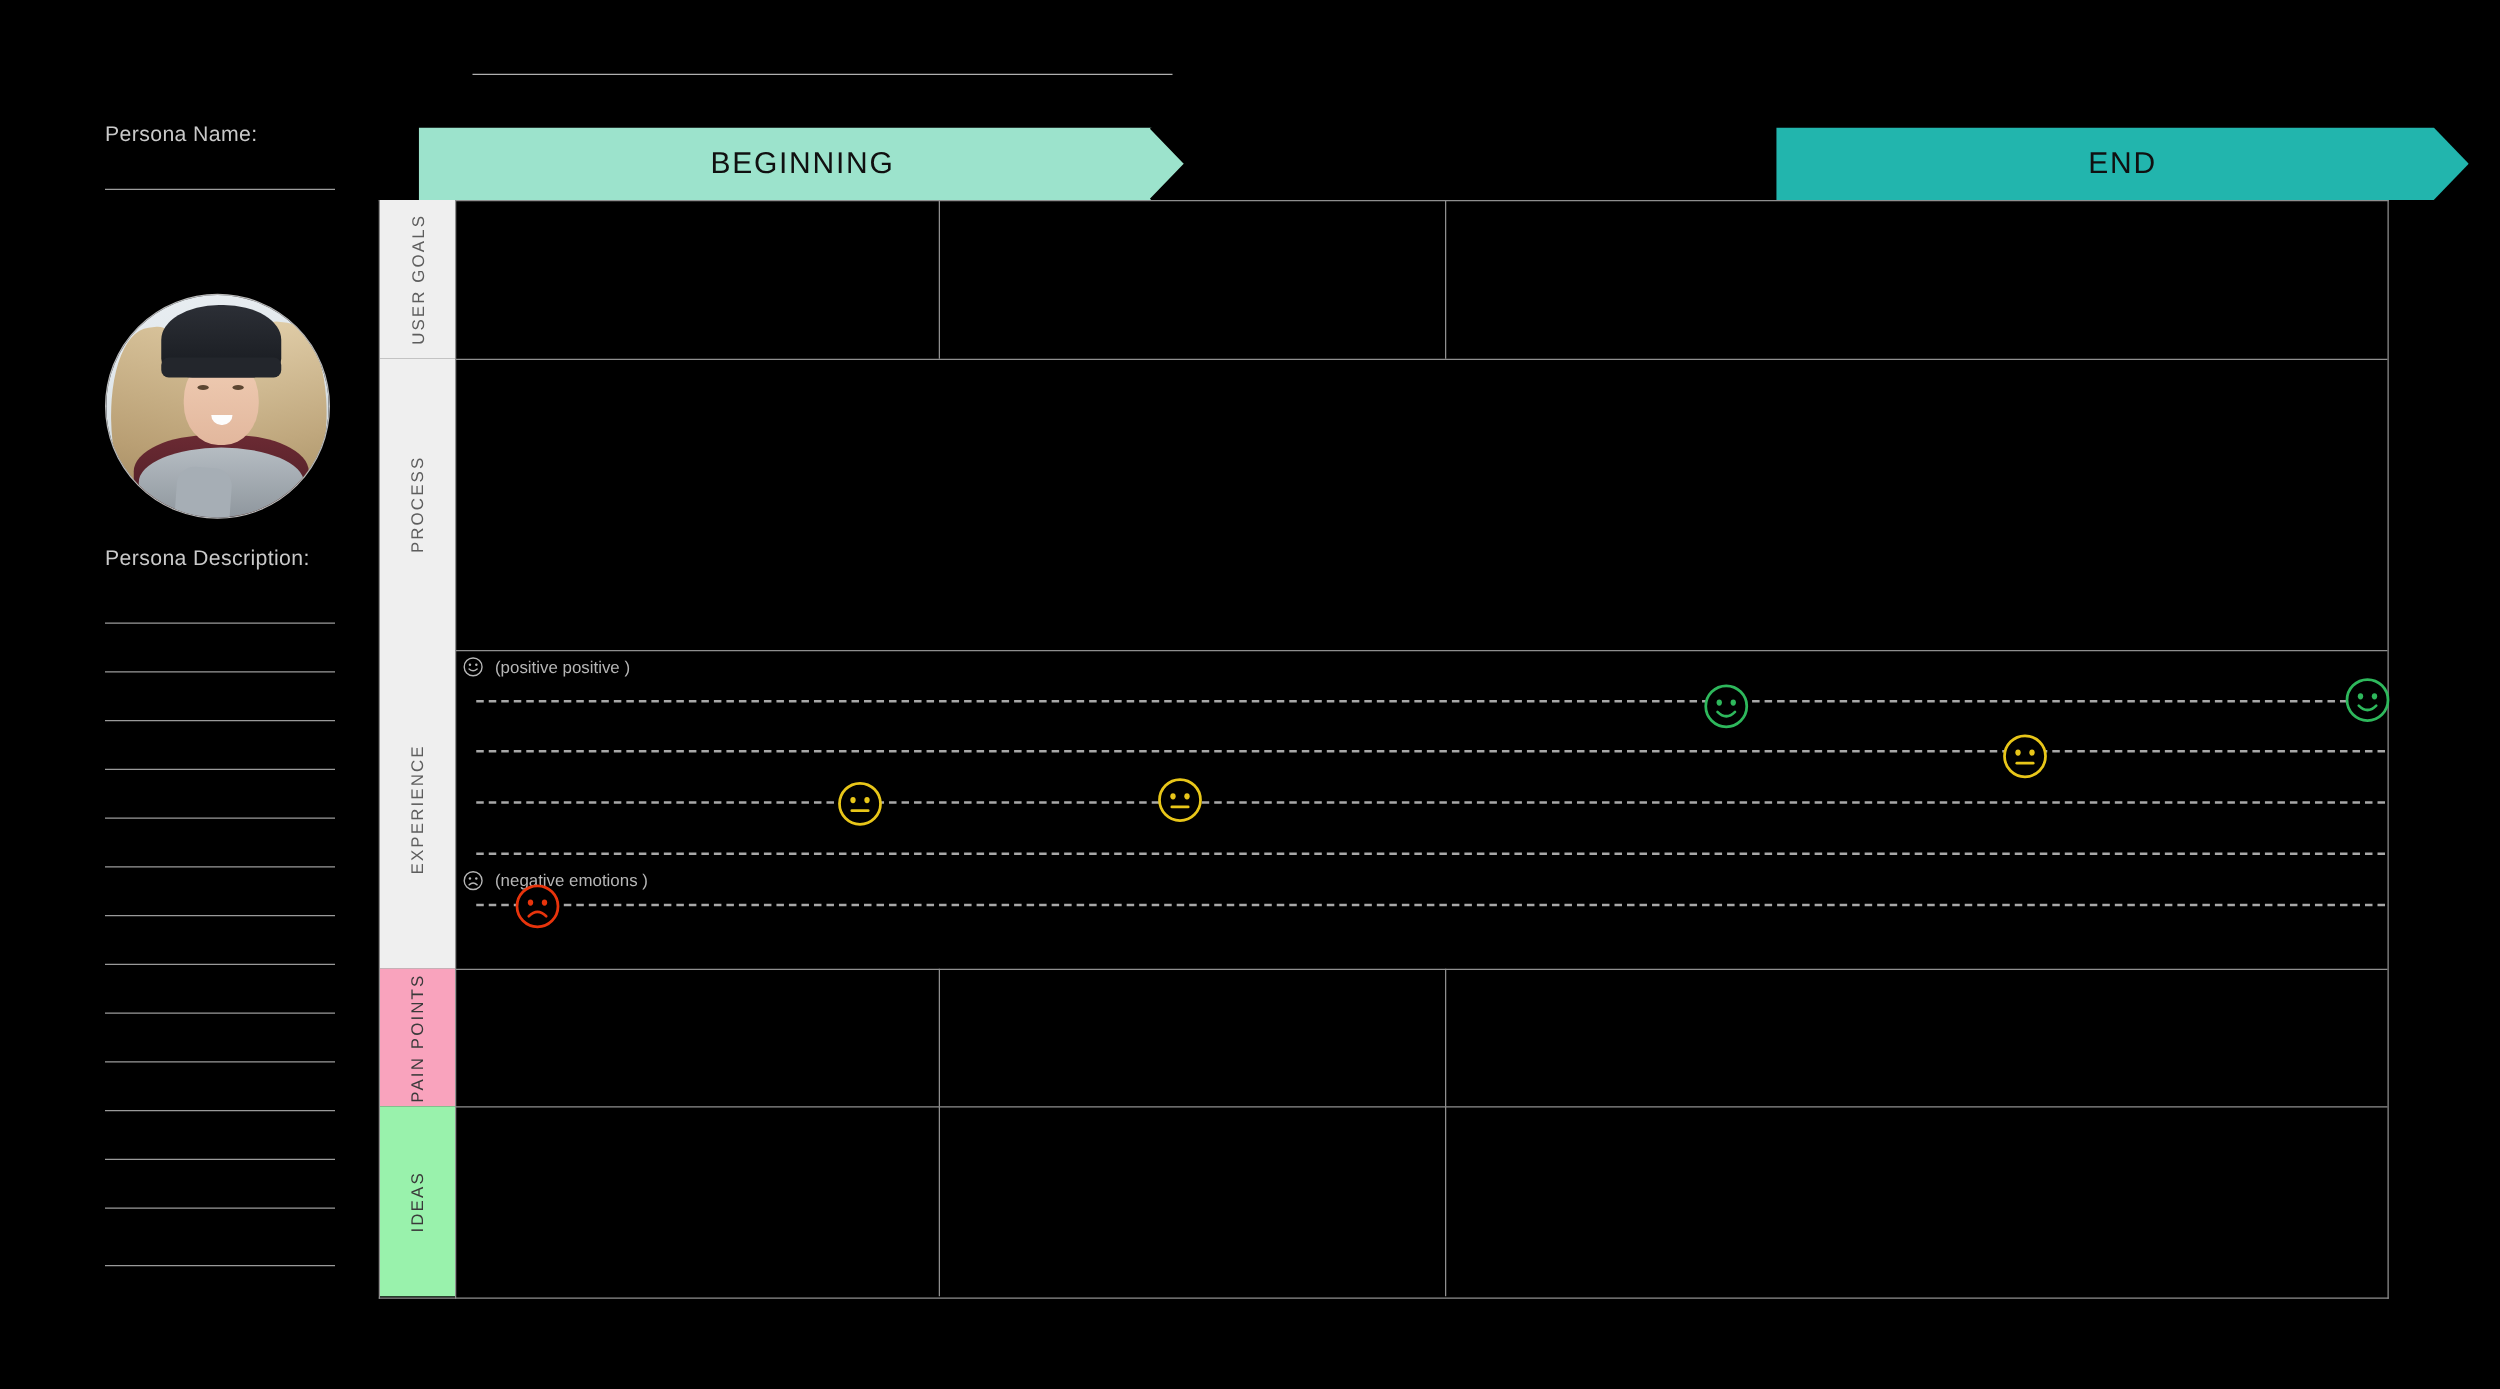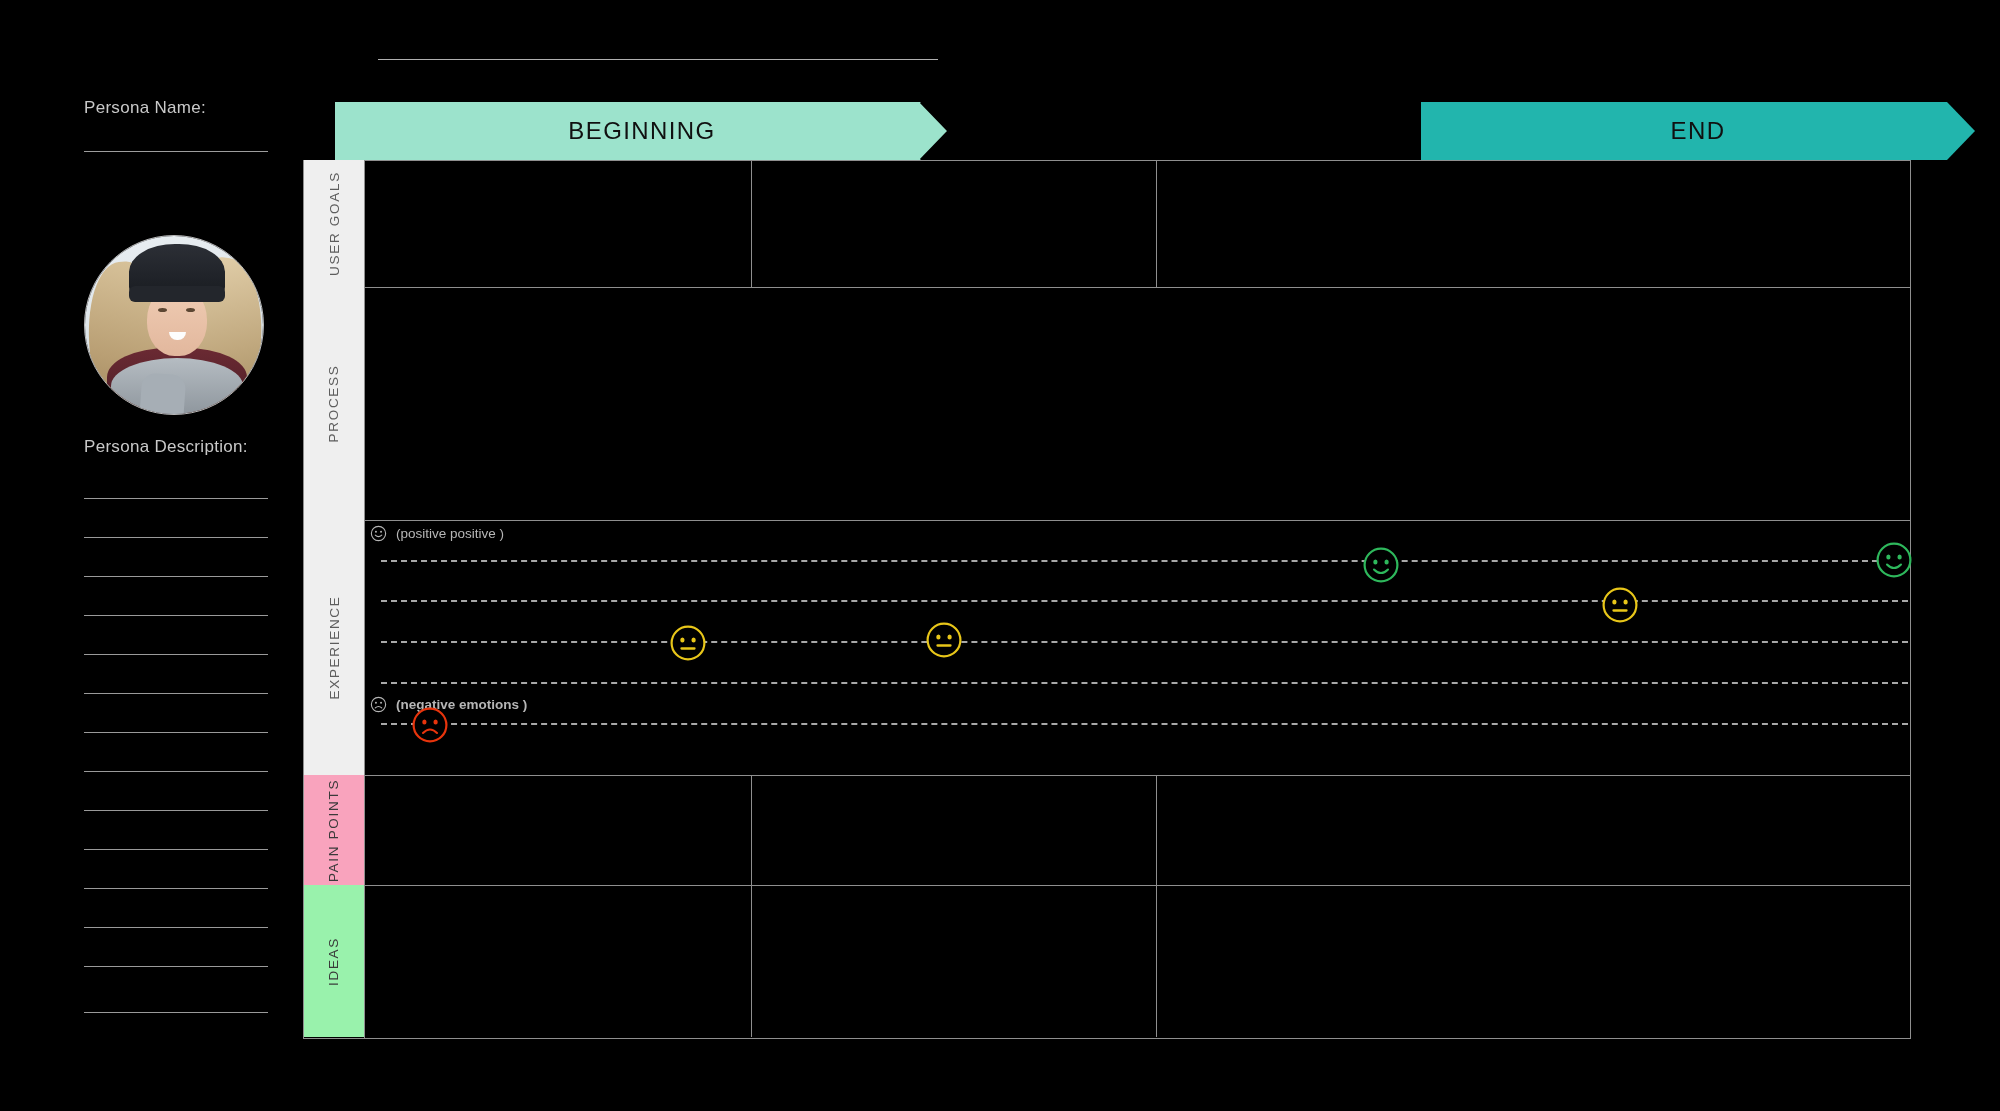--- a/index.html
+++ b/index.html
@@ -114,21 +114,21 @@
   #plot { position: absolute; left: 60px; top: 360px; right: 0; height: 255px; }
   .gline {
     position: absolute; left: 17px; right: 2px; height: 0;
     border-top: 2.6px dashed #a8a8a8;
   }
   .endlabel {
     position: absolute; display: flex; align-items: center; gap: 9px;
     color: #b6b6b6; font-size: 13.5px; white-space: nowrap;
   }
   #lab-pos { left: 6px; top: 5px; }
-  #lab-neg { left: 6px; top: 176px; font-weight: bold; }
+  #lab-neg { left: 6px; top: 176px; }
   .mini-face { width: 17px; height: 17px; flex: 0 0 17px; }
 
   .face-marker { position: absolute; }
   .face-marker svg { display: block; }
 
   
   .desc-rule {
     position: absolute; left: 84px; width: 184px; height: 0;
     border-top: 1.7px solid #9a9a9a;
   }

